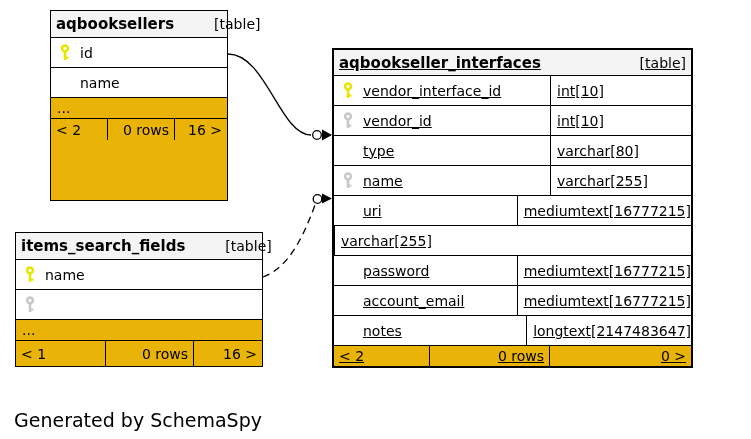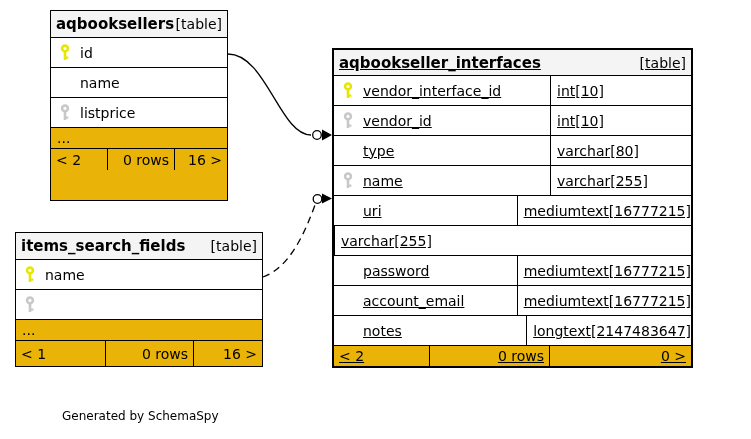--- a/index.html
+++ b/index.html
@@ -6,21 +6,21 @@
   .canvas{position:relative;width:751px;height:439px;background:var(--bg,#ffffff);
           font-family:"DejaVu Sans","Liberation Sans",sans-serif;color:#000;overflow:hidden;}
 
   .dbtable{position:absolute;background:#eab308;border:1px solid var(--border,#000);box-sizing:border-box;}
   .dbtable.focus{border-width:2px;}
 
   .thead{display:flex;justify-content:space-between;align-items:center;
          background:var(--hbg,#f4f4f4);border-bottom:1px solid var(--border,#000);
          padding:0 5px;box-sizing:border-box;}
   .tname{font-weight:bold;font-size:15px;white-space:nowrap;}
-  .ttag{font-size:14px;white-space:nowrap;}
+  .ttag{font-size:14px;white-space:nowrap;padding-left:40px;}
 
   .trow{display:flex;align-items:stretch;border-bottom:1px solid var(--border,#000);
         box-sizing:border-box;font-size:14px;background:#fff;}
   .namecell{display:flex;align-items:center;padding-left:8px;box-sizing:border-box;white-space:nowrap;}
   .typecell{flex:1;display:flex;align-items:center;border-left:1px solid var(--border,#000);
             padding-left:6px;box-sizing:border-box;white-space:nowrap;}
   .erow{display:flex;align-items:center;border-bottom:1px solid var(--border,#000);
         padding-left:6px;box-sizing:border-box;font-size:14px;}
 
   .kicon{width:12px;height:17px;margin-right:9px;flex:none;display:inline-block;}
@@ -60,21 +60,21 @@
   .t3 .tfoot{height:20px;}
   .t3 .fc1{width:96px;}
   .t3 .fc2{width:120px;}
 
   .edges{position:absolute;left:0;top:0;z-index:5;pointer-events:none;}
   .edge{fill:none;stroke:var(--border,#000);stroke-width:1.3px;}
   .edge.dashed{stroke-dasharray:7 5;}
   .edge-circle{fill:#fff;stroke:var(--border,#000);stroke-width:1.3px;}
   .edge-arrow{fill:var(--border,#000);stroke:none;}
 
-  .note{position:absolute;left:14px;top:409px;font-size:12px;white-space:nowrap;margin-left:48px;}
+  .note{position:absolute;left:14px;top:409px;font-size:19px;white-space:nowrap;}
 </style>
 </head>
 <body>
 
 <div class="canvas">
 
   <svg class="edges" width="751" height="439" viewBox="0 0 751 439">
     <path class="edge solid" d="M228 54 C266 54 280 135 311 135"></path>
     <circle class="edge-circle" cx="317" cy="135" r="4.3"></circle>
     <polygon class="edge-arrow" points="322,129.5 332,135 322,140.5"></polygon>
@@ -97,30 +97,20 @@
             </svg></span>
         <span>id</span>
       </span>
     </div>
     <div class="trow">
       <span class="namecell">
         <span class="kicon none"><svg viewBox="0 0 12 17" width="12" height="17"></svg></span>
         <span>name</span>
       </span>
     </div>
-    <div class="trow">
-      <span class="namecell">
-        <span class="kicon index"><svg viewBox="0 0 12 17" width="12" height="17">
-              <circle cx="6" cy="4.4" r="2.9" fill="none" stroke="currentColor" stroke-width="2.6"></circle>
-              <line x1="6" y1="7.3" x2="6" y2="16" stroke="currentColor" stroke-width="2.6"></line>
-              <line x1="6" y1="13.6" x2="9.4" y2="13.6" stroke="currentColor" stroke-width="2.2"></line>
-            </svg></span>
-        <span>listprice</span>
-      </span>
-    </div>
     <div class="erow">...</div>
     <div class="tfoot">
       <span class="fcell fc1">&lt; 2</span>
       <span class="fcell fc2">0 rows</span>
       <span class="fcell fc3">16 &gt;</span>
     </div>
   </div>
 
   <div class="dbtable t2">
     <div class="thead">

